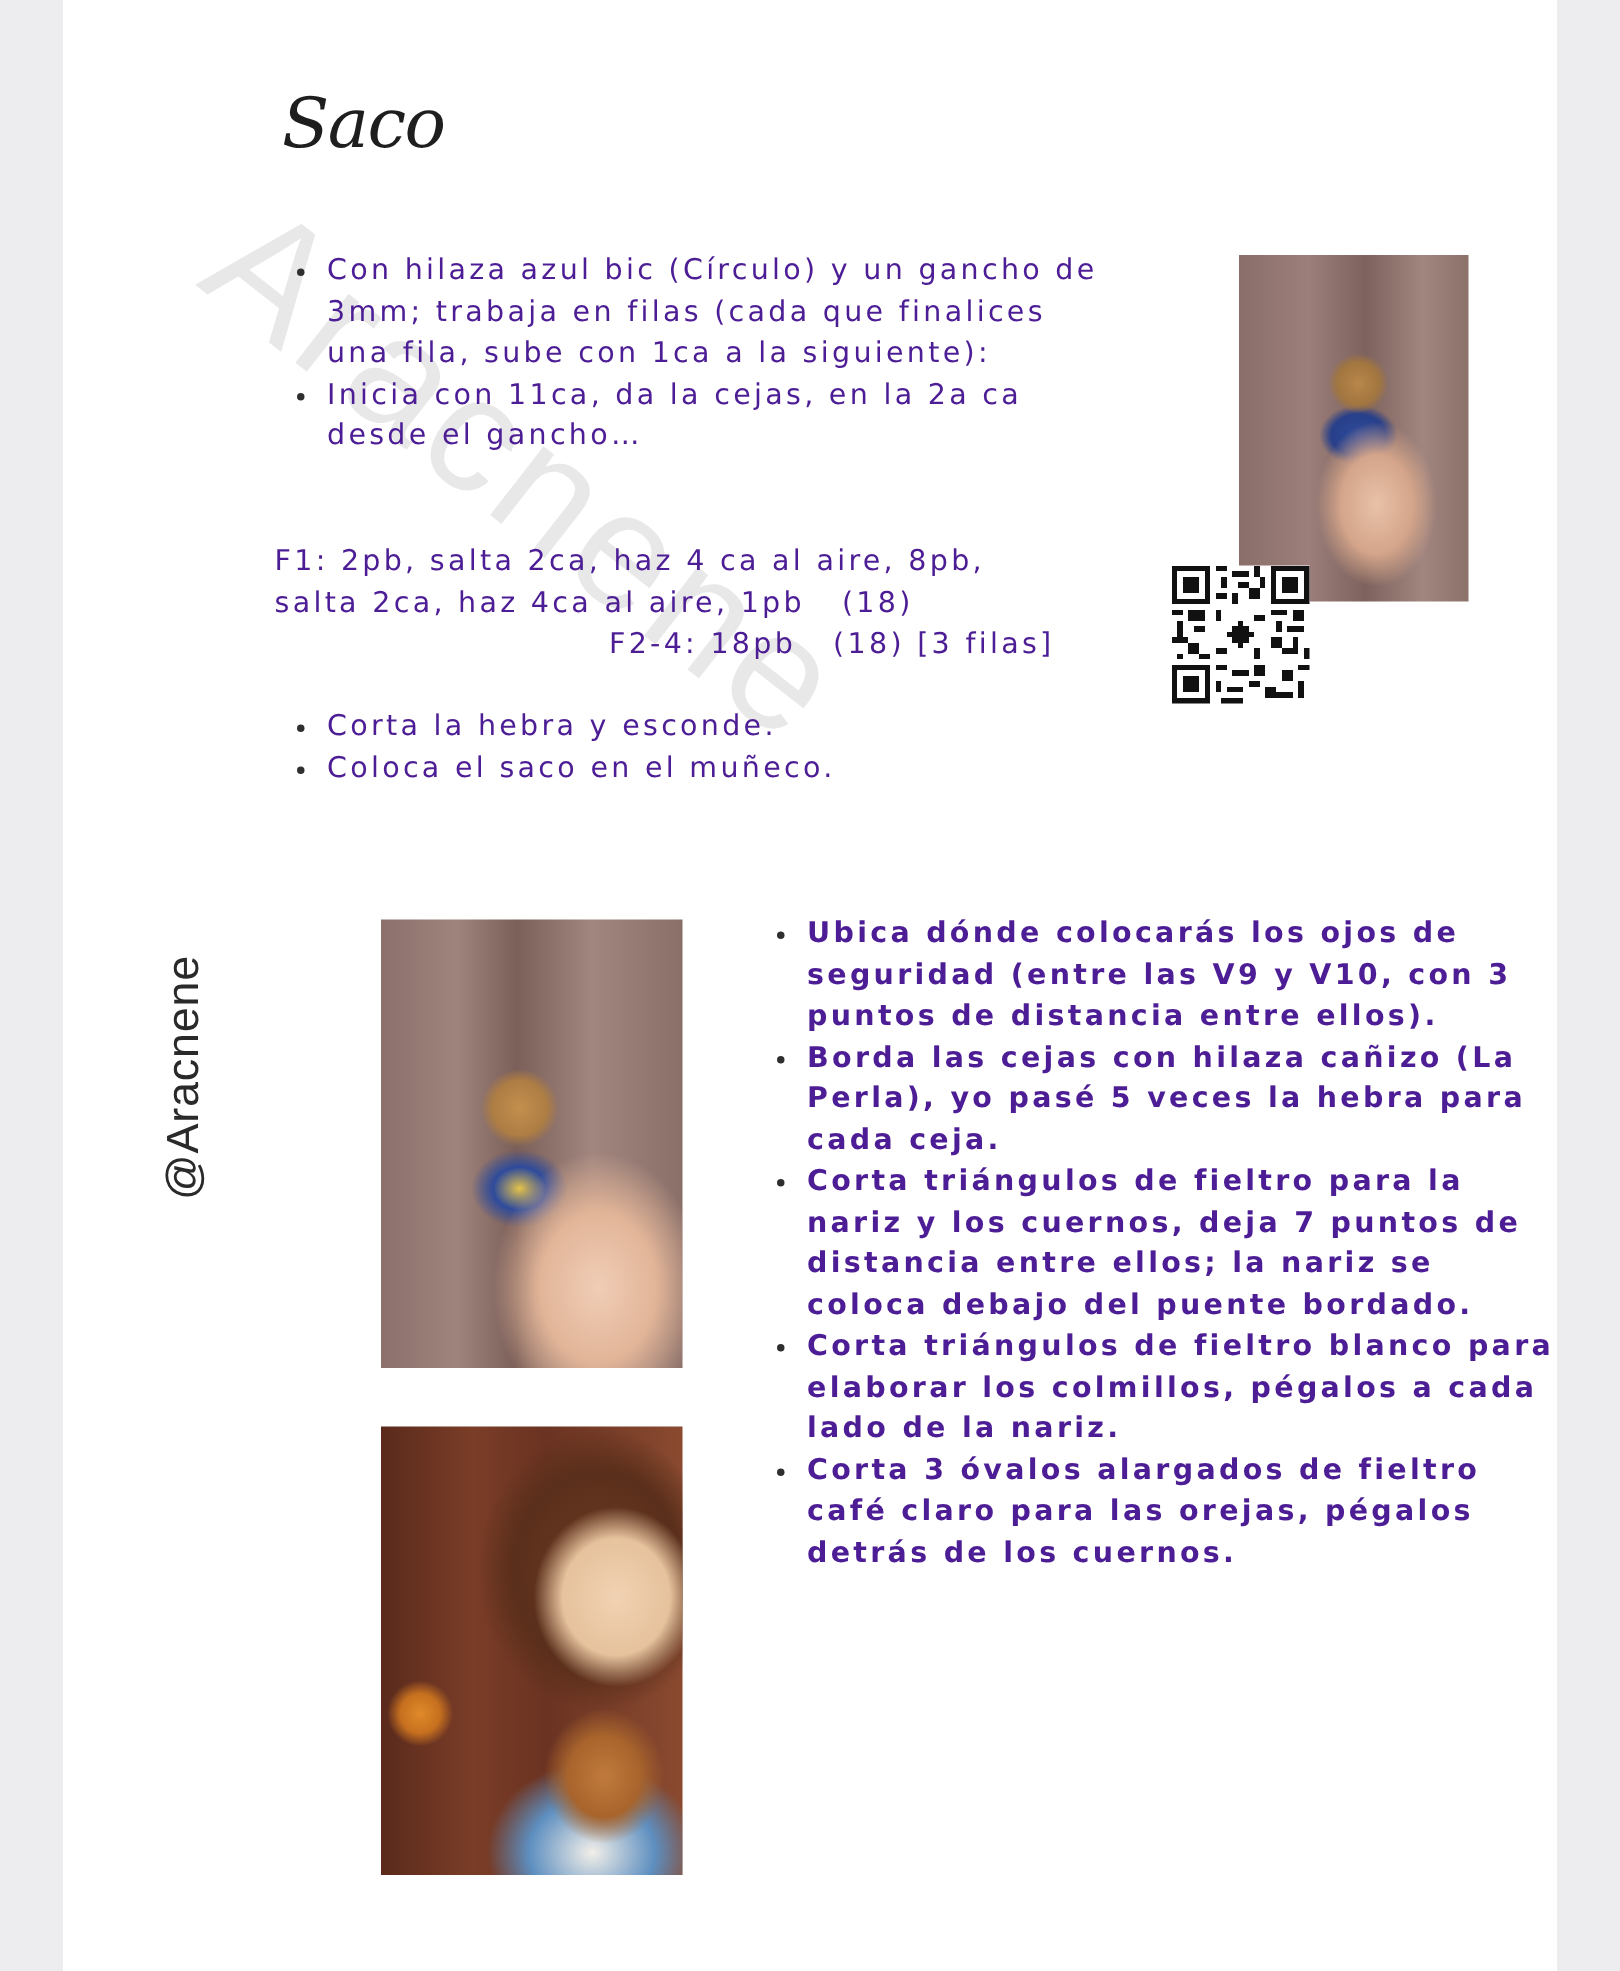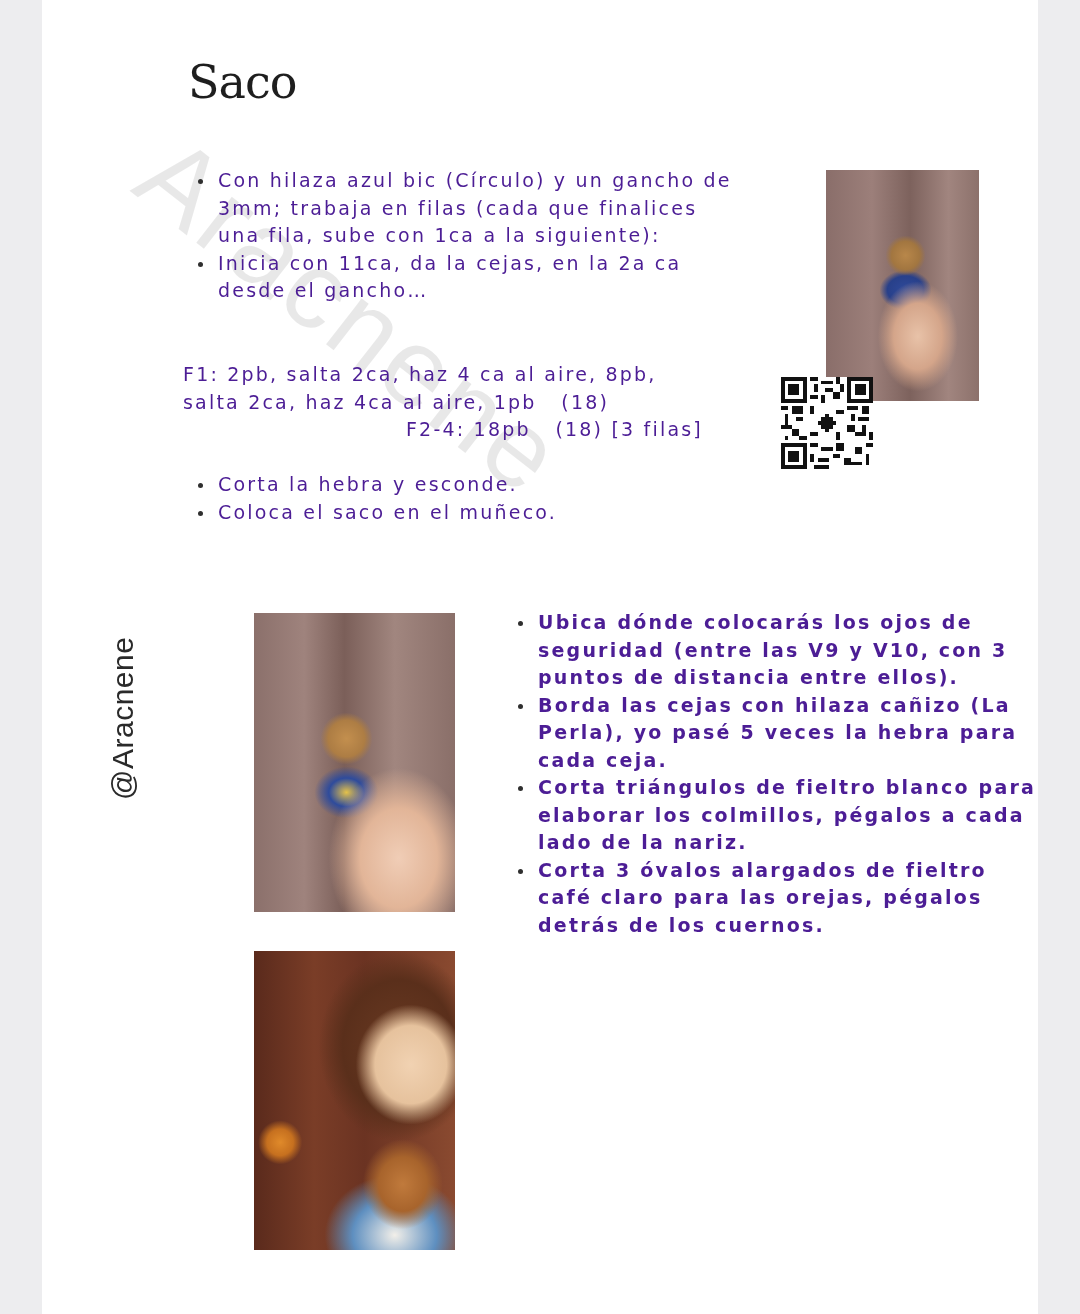--- a/index.html
+++ b/index.html
@@ -36,20 +36,21 @@
       white-space: nowrap;
       pointer-events: none;
       left: 150px;
       top: 110px;
     }
     .title {
       position: absolute;
       left: 146px;
       top: 55px;
       font-family: "DejaVu Serif", serif;
+      font-style: italic;
       font-size: 46px;
       color: #1e1e1e;
       letter-spacing: -1px;
     }
     .text {
       font-family: "DejaVu Sans", sans-serif;
       font-size: 19px;
       letter-spacing: 2.2px;
       line-height: 27.5px;
       color: #4c1d95;
@@ -222,17 +223,18 @@
   </div>
 
   <div class="handle">@Aracnene</div>
 
   <div class="photo photo-mid" title="photo-beast-amigurumi-closeup"></div>
   <div class="photo photo-bot" title="photo-belle-doll-holding-beast"></div>
 
   <ul class="bullets text list-right">
     <li>Ubica dónde colocarás los ojos de seguridad (entre las V9 y V10, con 3 puntos de distancia entre ellos).</li>
     <li>Borda las cejas con hilaza cañizo (La Perla), yo pasé 5 veces la hebra para cada ceja.</li>
+    <li>Corta triángulos de fieltro para la nariz y los cuernos, deja 7 puntos de distancia entre ellos; la nariz se coloca debajo del puente bordado.</li>
     <li>Corta triángulos de fieltro blanco para elaborar los colmillos, pégalos a cada lado de la nariz.</li>
     <li>Corta 3 óvalos alargados de fieltro café claro para las orejas, pégalos detrás de los cuernos.</li>
   </ul>
 
 </div>
 
 </body></html>

